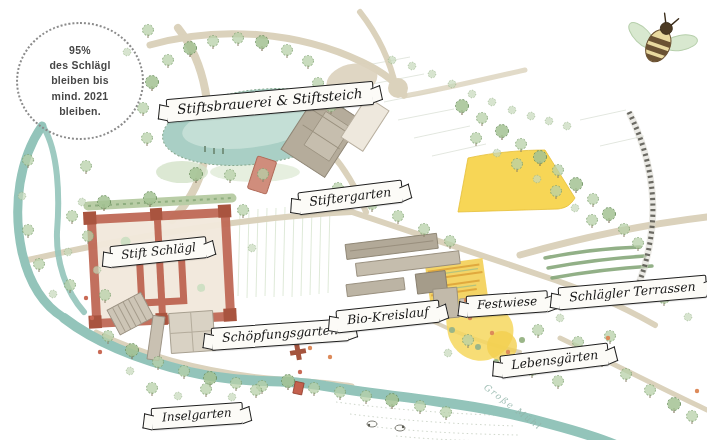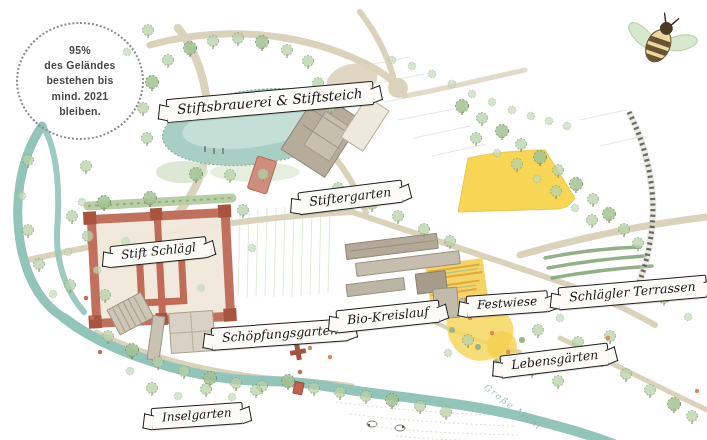--- a/index.html
+++ b/index.html
@@ -348,22 +348,22 @@
   <g fill="#fdfdfb" stroke="#5a5a52" stroke-width=".8">
     <ellipse cx="372" cy="424" rx="5" ry="3"></ellipse>
         <ellipse cx="400" cy="428" rx="5" ry="3"></ellipse>
     <circle cx="369" cy="425" r="1.2" fill="#5a5a52" stroke="none"></circle>
     <circle cx="403" cy="427" r="1.2" fill="#5a5a52" stroke="none"></circle>
   </g>
 </svg>
 
 <div class="badge">
   <span>95%</span>
-  <span>des Geländes</span>
-  <span>bestehen bis</span>
+  <span>des Schlägl</span>
+  <span>bleiben bis</span>
   <span>mind. 2021</span>
   <span>bleiben.</span>
 </div>
 
 <svg class="bee" viewBox="0 0 92 84" aria-hidden="true">
   <g transform="translate(46,42) rotate(25)">
     <ellipse cx="-19" cy="2" rx="17" ry="7.5" fill="#d8e8cf" stroke="#b6cfab" stroke-width="1" transform="rotate(20 -19 2)"></ellipse>
     <ellipse cx="19" cy="-8" rx="17" ry="7.5" fill="#d8e8cf" stroke="#b6cfab" stroke-width="1" transform="rotate(-35 19 -8)"></ellipse>
     <ellipse cx="0" cy="4" rx="11.5" ry="17" fill="#e9d99f" stroke="#6b5233" stroke-width="1"></ellipse>
     <g clip-path="url(#beebody)" fill="#6b5233">

